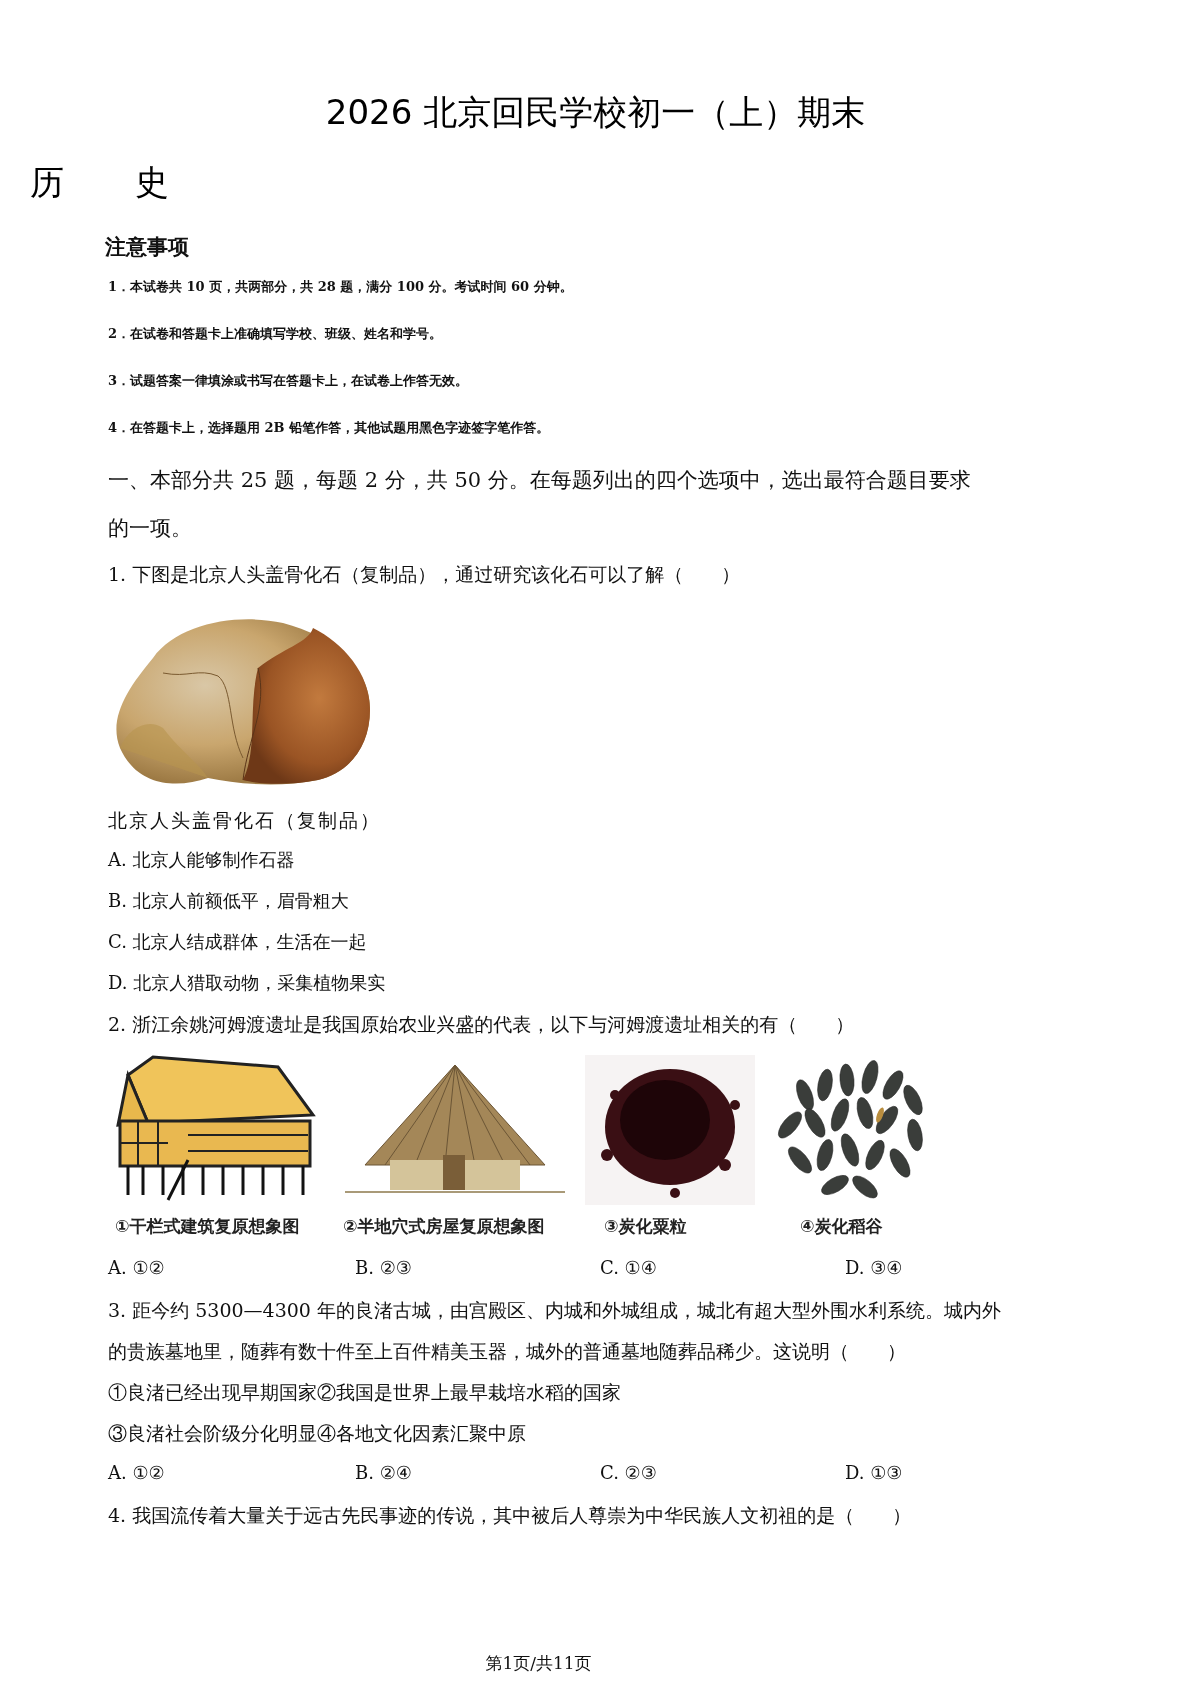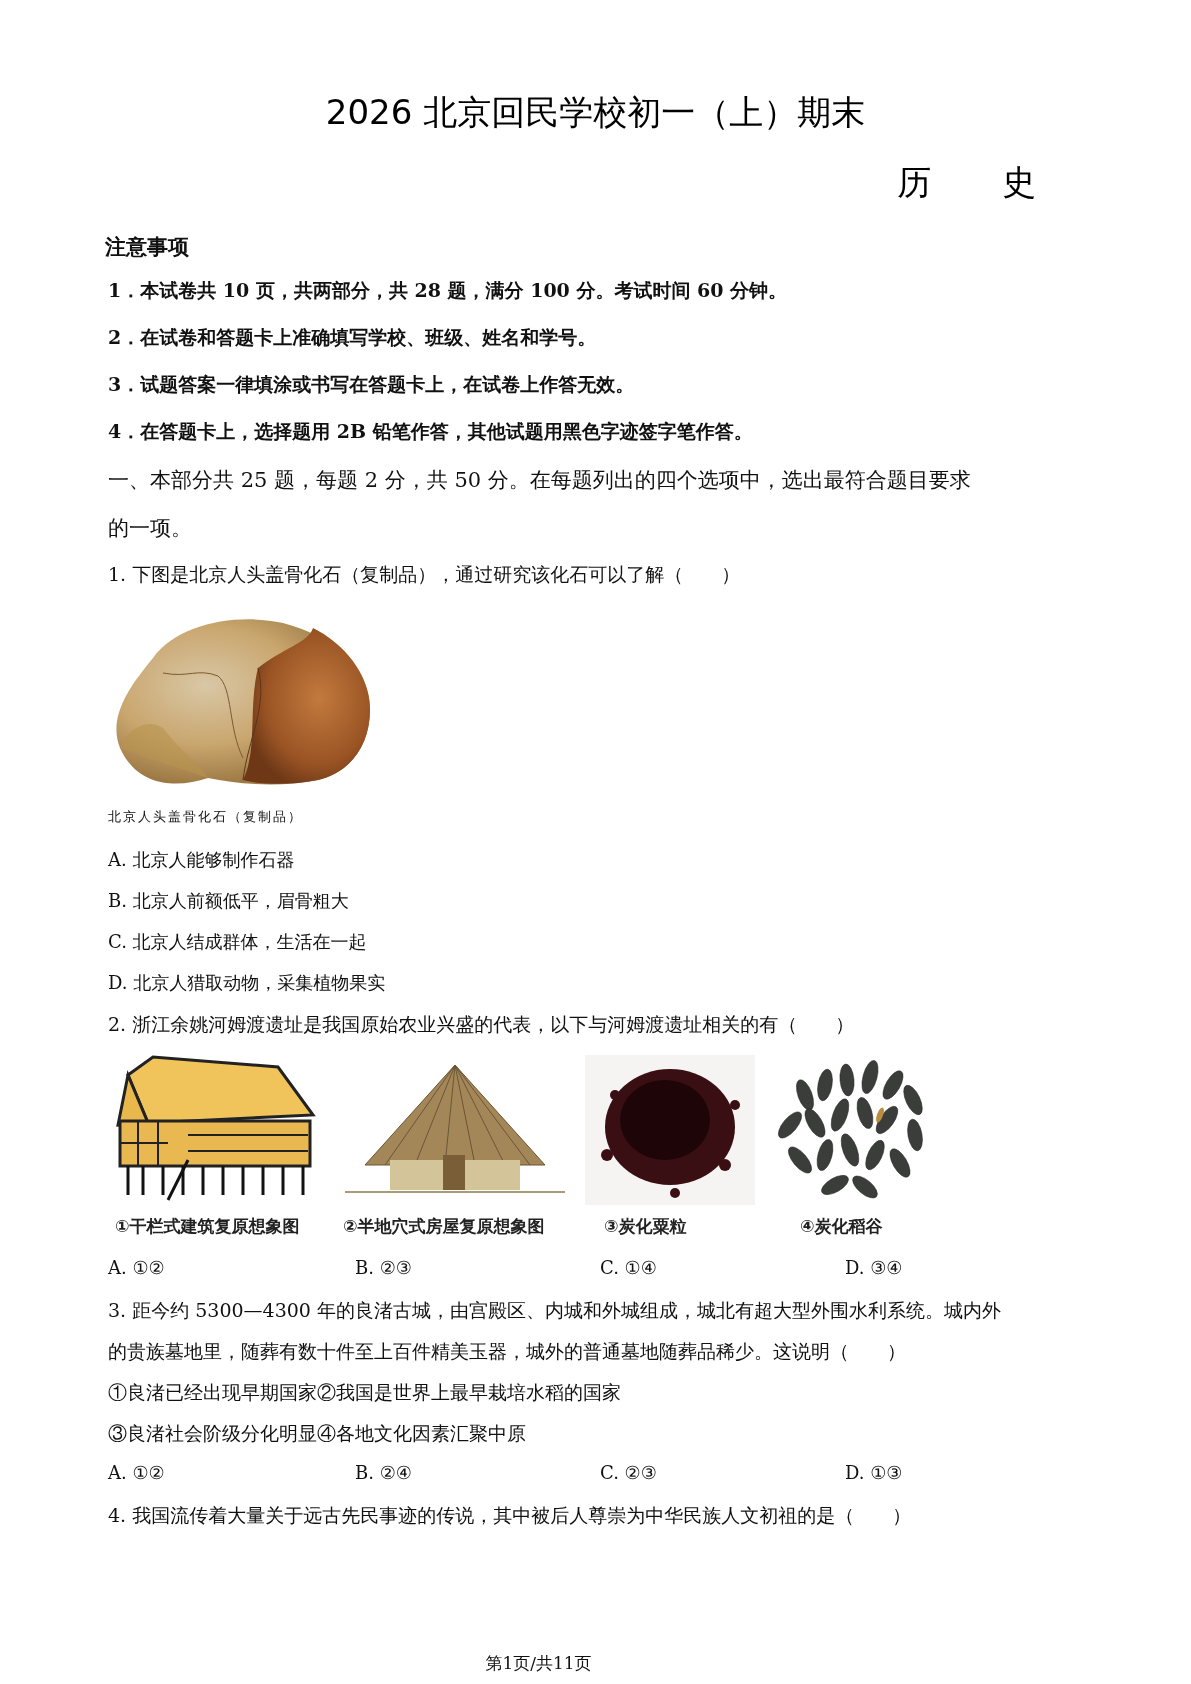--- a/index.html
+++ b/index.html
@@ -1,26 +1,26 @@
 <!DOCTYPE html>
 <html><head>
 <meta charset="utf-8">
 <style>
   html, body { margin:0; padding:0; background:#ffffff; }
   body { width:1191px; height:1684px; position:relative; overflow:hidden; color:#111; font-family:"DejaVu Serif","Liberation Serif",serif; }
   .abs { position:absolute; white-space:nowrap; }
   .title { left:0; width:1191px; text-align:center; top:90px; font-family:"DejaVu Sans","Liberation Sans",sans-serif; font-size:34px; line-height:44px; color:#000; }
-  .subtitle { left:0; width:1066px; text-align:right; top:160px; font-family:"DejaVu Sans","Liberation Sans",sans-serif; font-size:34px; line-height:44px; color:#000; letter-spacing:0; }
+  .subtitle { left:0; width:1066px; text-align:left; top:160px; font-family:"DejaVu Sans","Liberation Sans",sans-serif; font-size:34px; line-height:44px; color:#000; letter-spacing:0; }
   .subtitle span { display:inline-block; margin:0 30px; }
   .notes-head { left:105px; top:233px; font-size:21px; font-weight:bold; }
-  .note { left:108px; font-size:19px; font-weight:bold; }
+  .note { left:108px; font-size:13px; font-weight:bold; }
   .section { left:108px; font-size:21px; font-weight:normal; }
   .q { left:108px; font-size:19px; }
   .opt { font-size:18px; }
-  .caption { left:108px; top:808px; font-size:13px; letter-spacing:2px; }
+  .caption { left:108px; top:808px; font-size:19px; letter-spacing:2px; }
   .figcap { font-family:"DejaVu Sans","Liberation Sans",sans-serif; font-size:17px; font-weight:bold; color:#222; }
   .footer { left:0; width:1077px; text-align:center; top:1652px; font-size:17px; }
   .img { position:absolute; }
 </style>
 </head>
 <body>
 
 <div class="abs title">2026 北京回民学校初一（上）期末</div>
 <div class="abs subtitle">
   <span>历</span>

